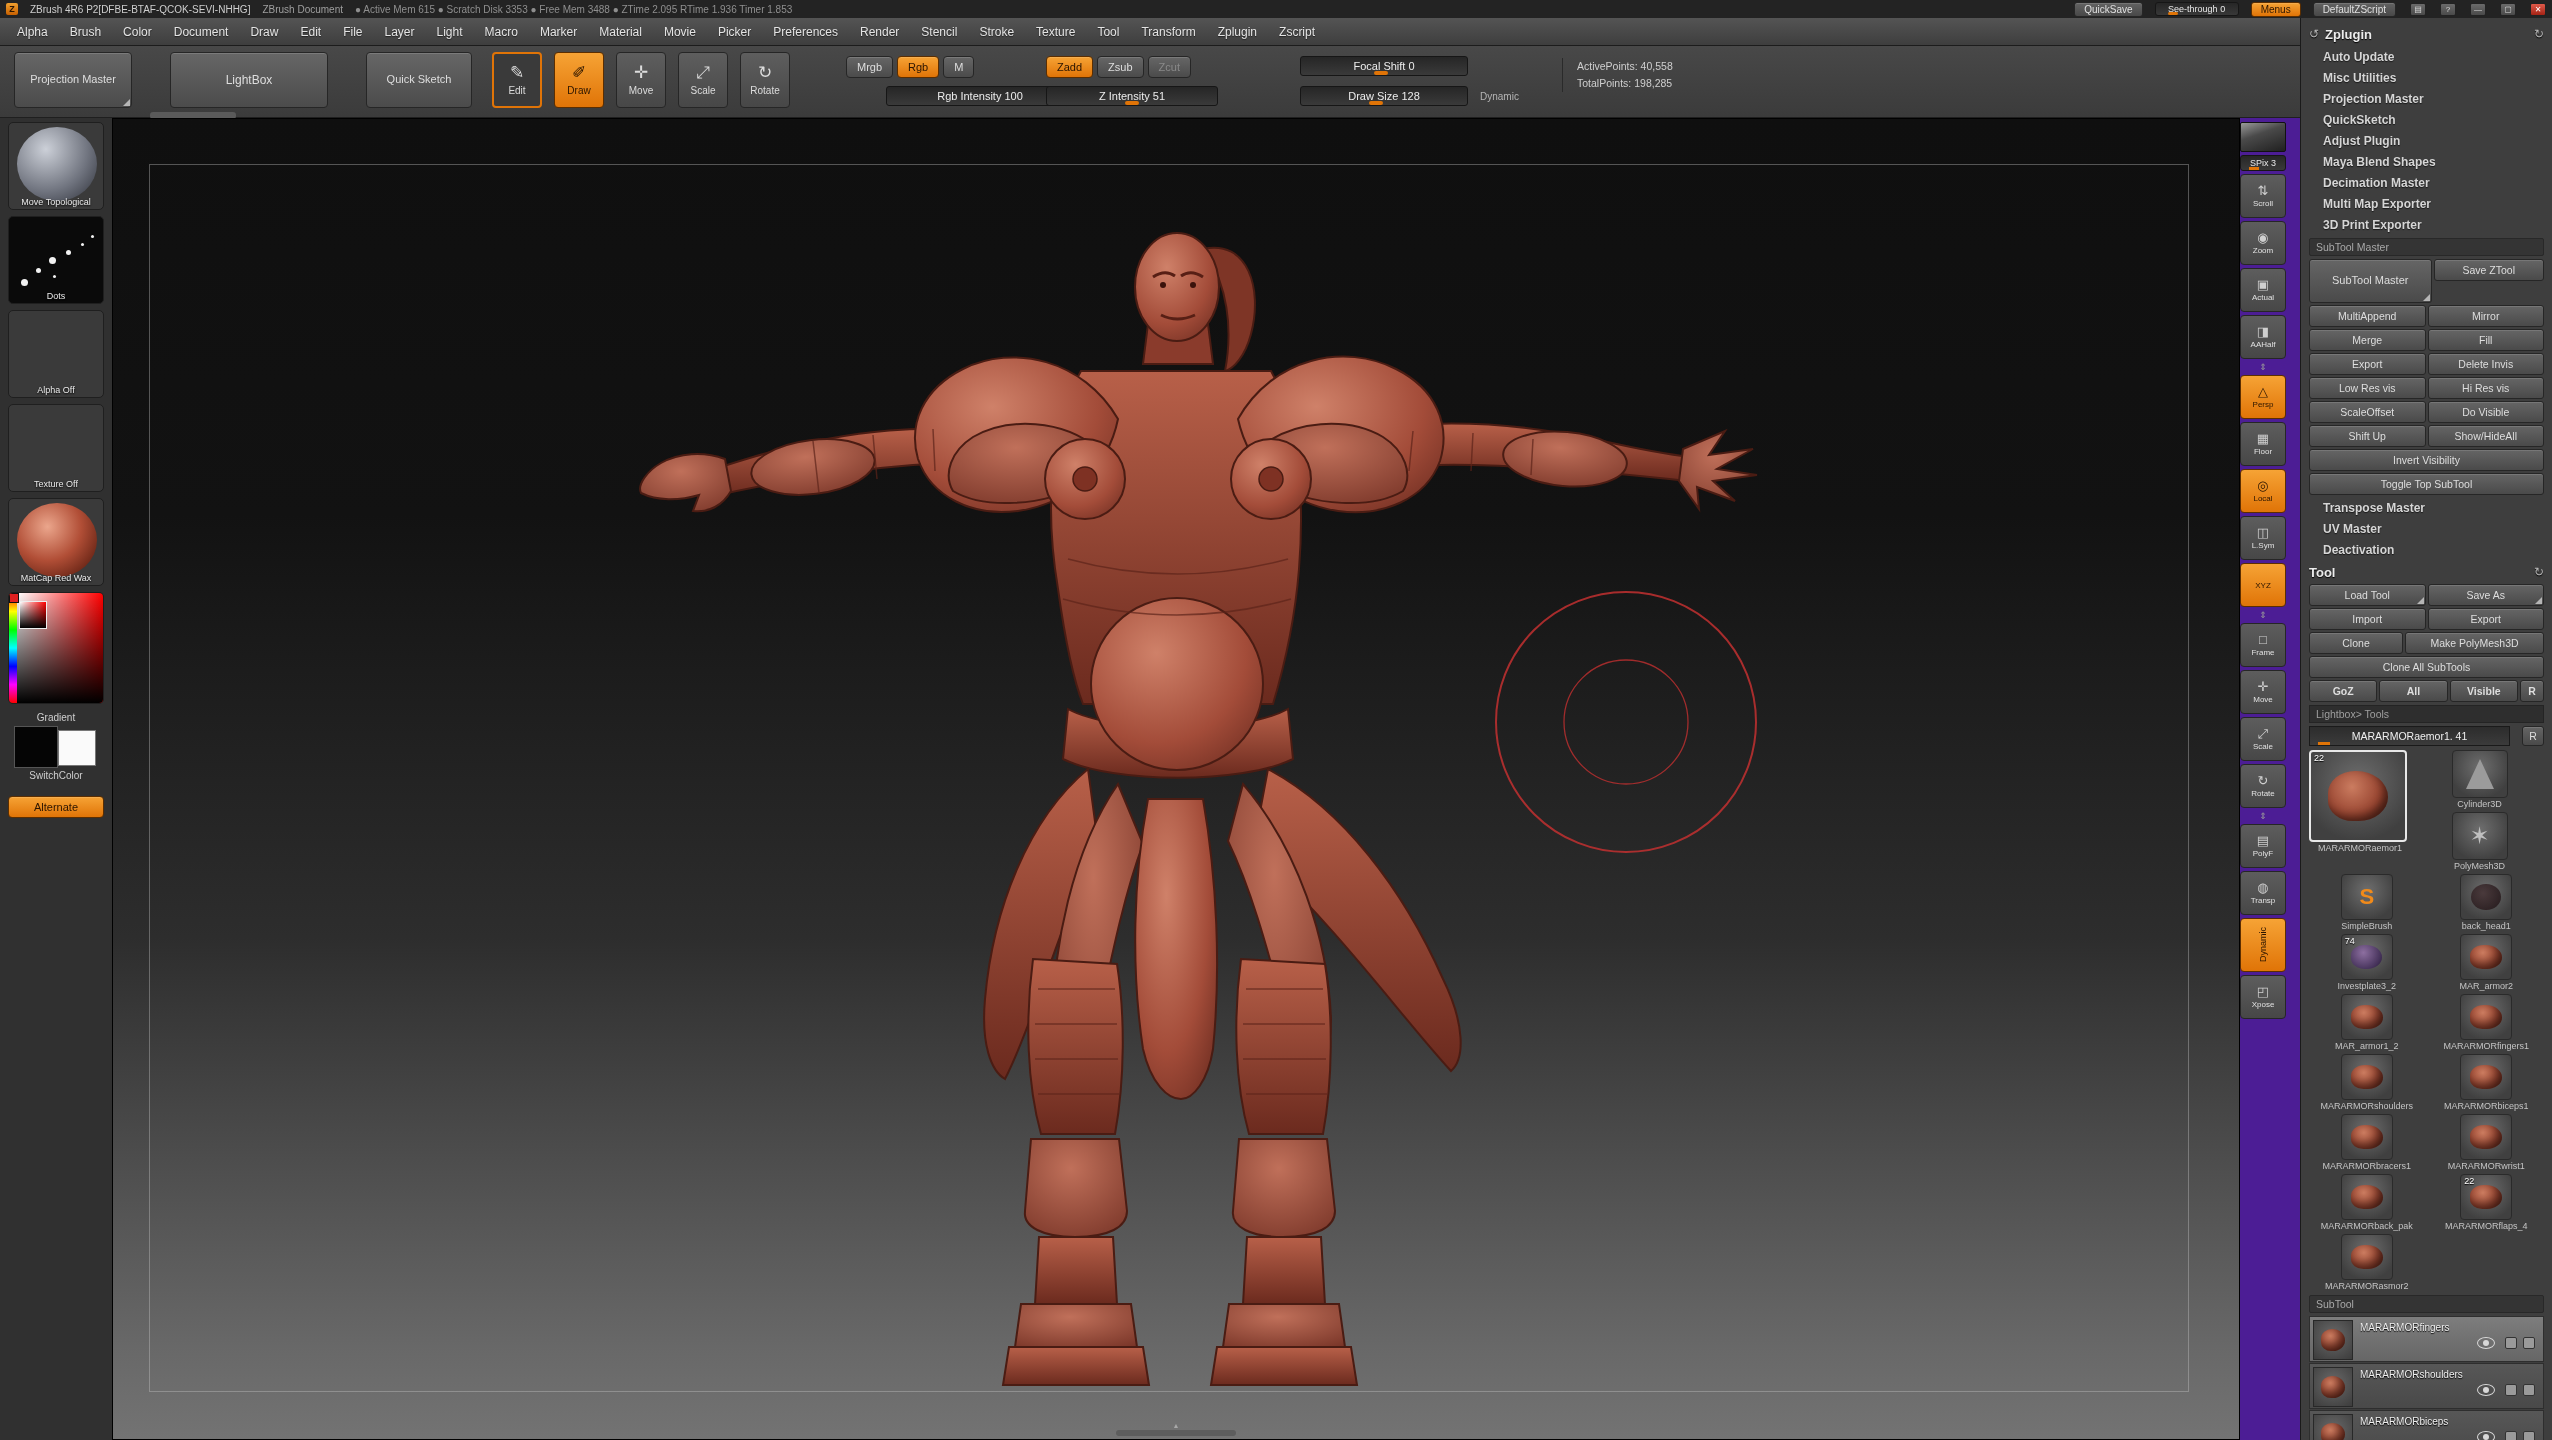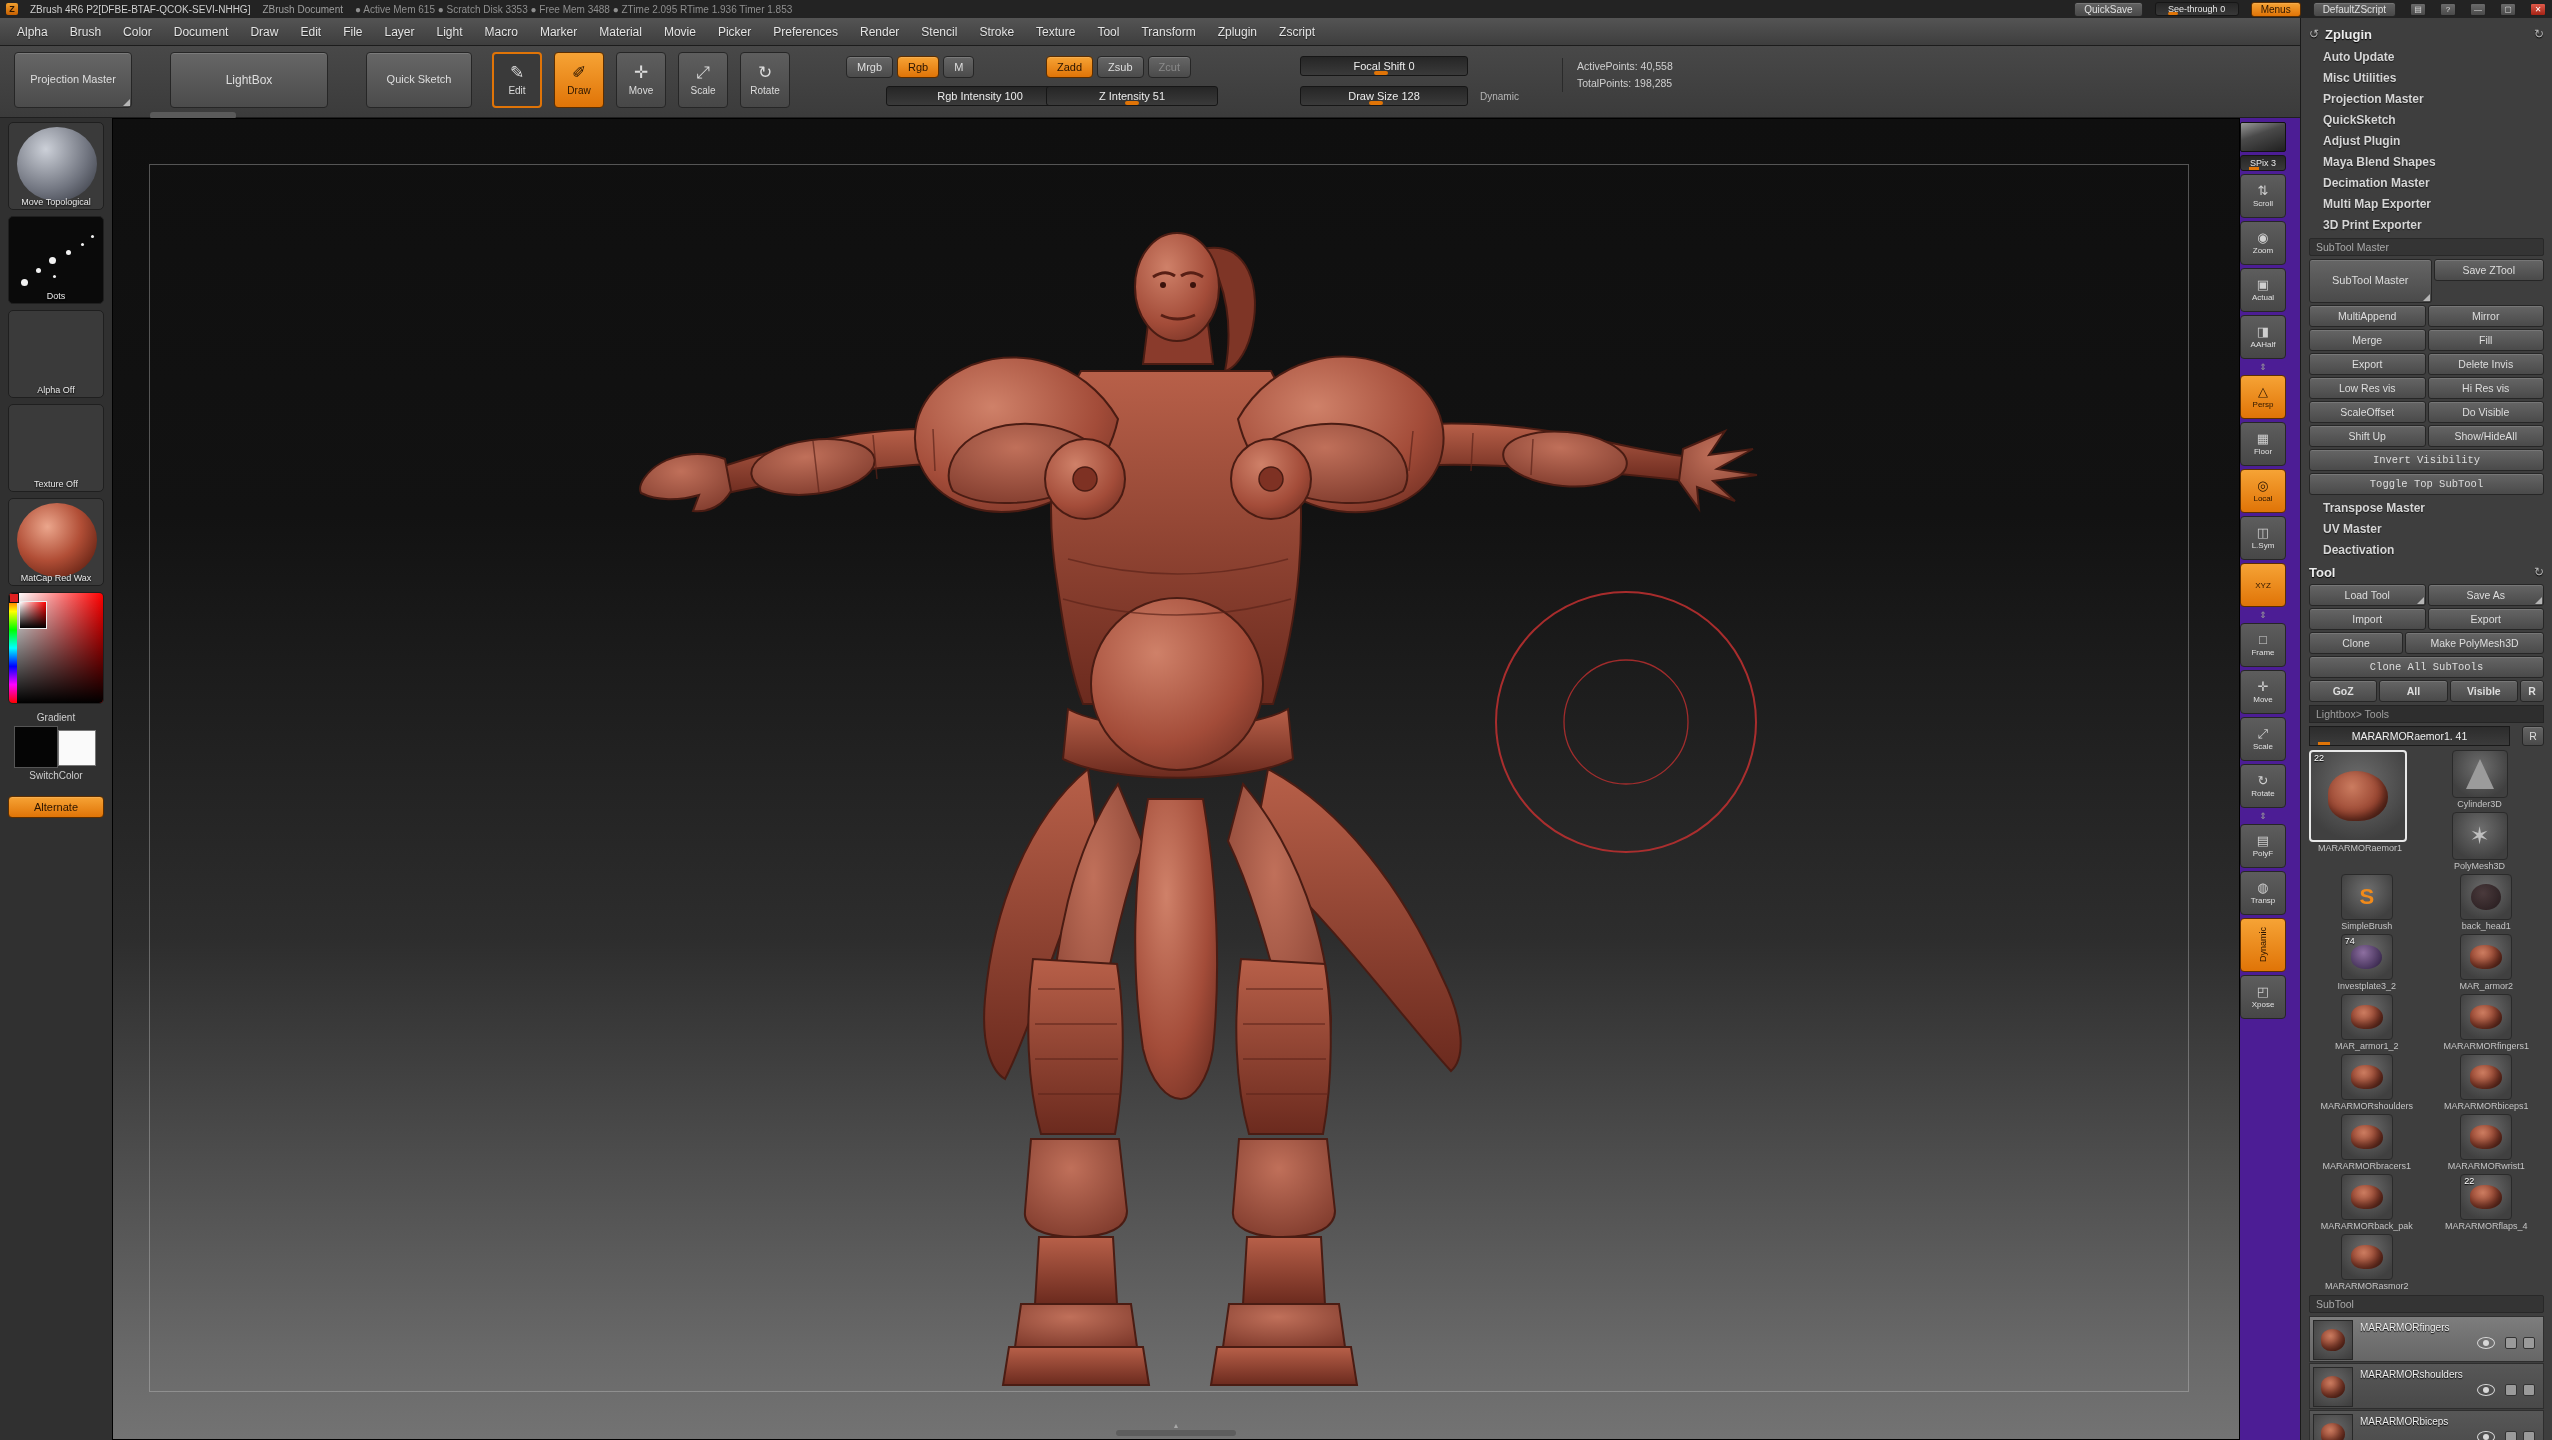--- a/index.html
+++ b/index.html
@@ -132,21 +132,21 @@
     color:#d6d6d6; text-shadow:0 1px 1px rgba(0,0,0,.6); }
   .section-header { height:18px; line-height:16px; background:#343434; border:1px solid #282828; border-radius:2px;
     color:#a8a8a8; font-size:10.5px; padding-left:6px; margin:3px 0; }
   .pbtn { position:relative; background:linear-gradient(#656565,#4a4a4a); border:1px solid #262626; border-radius:3px;
     color:#dedede; font-size:10.5px; display:flex; align-items:center; justify-content:center; height:22px;
     box-shadow:inset 0 1px 0 rgba(255,255,255,.12); white-space:nowrap; overflow:hidden; }
   .stm-top { display:flex; gap:2px; margin-bottom:2px; }
   .stm-main { flex:1; height:44px; font-size:11px; line-height:1.2; text-align:center; padding:0 6px; }
   .stm-save { flex:1; align-self:flex-start; }
   #stm-grid { display:grid; grid-template-columns:1fr 1fr; gap:2px; margin-bottom:2px; }
-  .wide { margin-bottom:2px;font-family:Liberation Mono, monospace; }
+  .wide { margin-bottom:2px; }
   .tool-grid2 { display:grid; grid-template-columns:1fr 1fr; gap:2px; margin-bottom:2px; }
   .clone-row { display:flex; gap:2px; margin-bottom:2px; }
   .clone-row .pbtn:first-child { flex:0 0 40%; }
   .clone-row .pbtn:last-child { flex:1; }
   #goz-row { display:flex; gap:2px; margin-bottom:2px; }
   #goz-row .pbtn { flex:1;font-weight:bold; }
   #goz-row .pbtn:last-child { flex:0 0 24px; }
   .lightbox-bar { height:18px; background:#2e2e2e; border:1px solid #242424; color:#9f9f9f; font-size:10.5px;
     display:flex; align-items:center; padding-left:6px; margin:3px 0; }
   .selname { display:flex; gap:12px; height:20px; margin-bottom:4px; }

